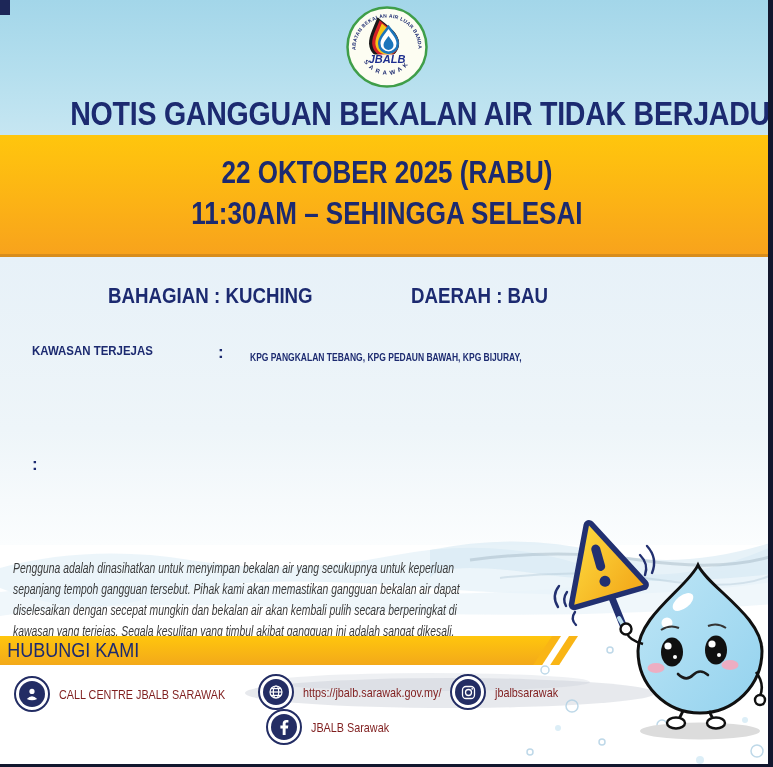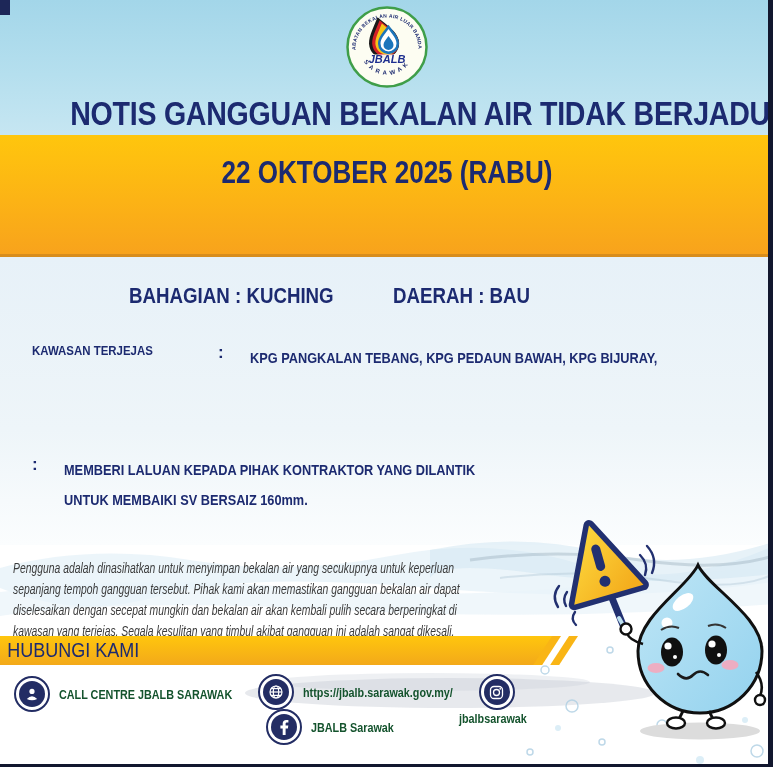--- a/index.html
+++ b/index.html
@@ -33,21 +33,21 @@
     font-size:34px;font-weight:700;letter-spacing:-0.3px;
   }
   .date-block{
     position:absolute;left:0;top:152px;width:100%;text-align:center;
     font-size:31px;font-weight:700;line-height:41px;
   }
   .loc-row{position:absolute;top:283px;font-size:22px;font-weight:700;}
   .detail-row{position:absolute;left:32px;display:flex;align-items:flex-start;}
   .d-label{width:186px;font-size:13px;font-weight:700;}
   .d-colon{width:32px;font-size:17px;font-weight:700;}
-  .d-lines{font-size:15px;font-weight:700;line-height:30px;}
+  .d-lines{font-size:10px;font-weight:700;line-height:30px;}
   .disclaimer{
     position:absolute;left:13px;top:558px;width:645px;
     transform:scaleX(0.715);transform-origin:0 0;
     font-size:14.5px;font-style:italic;color:#3a3a3a;line-height:21px;font-weight:500;
   }
   
   .hubungi-bar{
     position:absolute;left:0;top:636px;width:558px;height:29px;
     background:linear-gradient(180deg,#ffc60d,#f3a91a);
     clip-path:polygon(0 0,558px 0,538px 29px,0 29px);
@@ -60,21 +60,21 @@
   
   .contact-item{position:absolute;display:flex;align-items:center;}
   .c-icon-outer{
     width:32px;height:32px;border:2px solid #232d64;border-radius:50%;
     background:#fff;display:flex;align-items:center;justify-content:center;flex:0 0 auto;
   }
   .c-icon-inner{
     width:26px;height:26px;border-radius:50%;background:#232d64;
     display:flex;align-items:center;justify-content:center;
   }
-  .c-text{margin-left:9px;font-size:13.5px;font-weight:700;color:#14532d;line-height:17px;}
+  .c-text{margin-left:9px;font-size:13.5px;font-weight:400;color:#7f1d1d;line-height:17px;}
   .c-text .cond-l{transform:scaleX(0.8);}
   
   .corner-notch{position:absolute;left:0;top:0;width:10px;height:15px;background:#1d2758;}
   .border-right{position:absolute;right:0;top:0;width:5px;height:100%;background:#12172e;}
   .border-bottom{position:absolute;left:0;bottom:0;width:100%;height:3px;background:#12172e;}
   .abs{position:absolute;}
 </style>
 </head>
 <body>
 
@@ -139,45 +139,44 @@
   </svg>
 
   <div class="title-line navy">
     <span class="cond-c">NOTIS GANGGUAN BEKALAN AIR TIDAK BERJADUAL</span>
   </div>
 
   <div class="date-block navy">
     <div>
       <span class="cond-c">22 OKTOBER 2025 (RABU)</span>
     </div>
-  </div>
-
-  <div class="loc-row navy" style="left:129px;text-decoration:underline;">
+    <div>
+      <span class="cond-c">11:30AM – SEHINGGA SELESAI</span>
+    </div>
+  </div>
+
+  <div class="loc-row navy" style="left:108px;text-decoration:underline;">
     <span class="cond-l">BAHAGIAN : KUCHING</span>
   </div>
-  <div class="loc-row navy" style="left:393px;">
+  <div class="loc-row navy" style="left:411px;">
     <span class="cond-l">DAERAH : BAU</span>
   </div>
 
   <div class="detail-row" style="top:343px;">
     <div class="d-label navy">
       <span class="cond-l" style="transform:scaleX(0.88);">KAWASAN TERJEJAS</span>
     </div>
     <div class="d-colon navy">:</div>
     <div class="d-lines navy">
       <div><span class="cond-l">KPG PANGKALAN TEBANG, KPG PEDAUN BAWAH, KPG BIJURAY,</span></div>
     </div>
   </div>
 
   <div class="detail-row" style="top:455px;">
     <div class="d-colon navy">:</div>
-    <div class="d-lines navy">
-      <div><span class="cond-l">MEMBERI LALUAN KEPADA PIHAK KONTRAKTOR YANG DILANTIK</span></div>
-      <div><span class="cond-l">UNTUK MEMBAIKI SV BERSAIZ 160mm.</span></div>
-    </div>
   </div>
 
   <div class="disclaimer">Pengguna adalah dinasihatkan untuk menyimpan bekalan air yang secukupnya untuk keperluan sepanjang tempoh gangguan tersebut. Pihak kami akan memastikan gangguan bekalan air dapat diselesaikan dengan secepat mungkin dan bekalan air akan kembali pulih secara berperingkat di kawasan yang terjejas. Segala kesulitan yang timbul akibat gangguan ini adalah sangat dikesali.</div>
 
   <div class="hubungi-bar navy">
     <span class="cond-c" style="transform:scaleX(0.9);">HUBUNGI KAMI</span>
   </div>
   <div class="hubungi-stripe" style="left:552px;"></div>
   <div class="hubungi-stripe" style="left:569px;"></div>
 
@@ -205,21 +204,21 @@
           <line x1="3" y1="4.6" x2="13" y2="4.6"></line>
           <line x1="3" y1="11.4" x2="13" y2="11.4"></line>
         </svg>
       </div>
     </div>
     <div class="c-text">
       <span class="cond-l">https://jbalb.sarawak.gov.my/</span>
     </div>
   </div>
 
-  <div class="contact-item" style="left:450px;top:674px;flex-direction:column;">
+  <div class="contact-item" style="left:450px;top:674px;">
     <div class="c-icon-outer">
       <div class="c-icon-inner">
         <svg width="15" height="15" viewBox="0 0 15 15" fill="none" stroke="#fff" stroke-width="1.3">
           <rect x="1.5" y="1.5" width="12" height="12" rx="3.5"></rect>
           <circle cx="7.5" cy="7.5" r="3"></circle>
           <circle cx="11.2" cy="3.8" r="0.9" fill="#fff" stroke="none"></circle>
         </svg>
       </div>
     </div>
     <div class="c-text">

